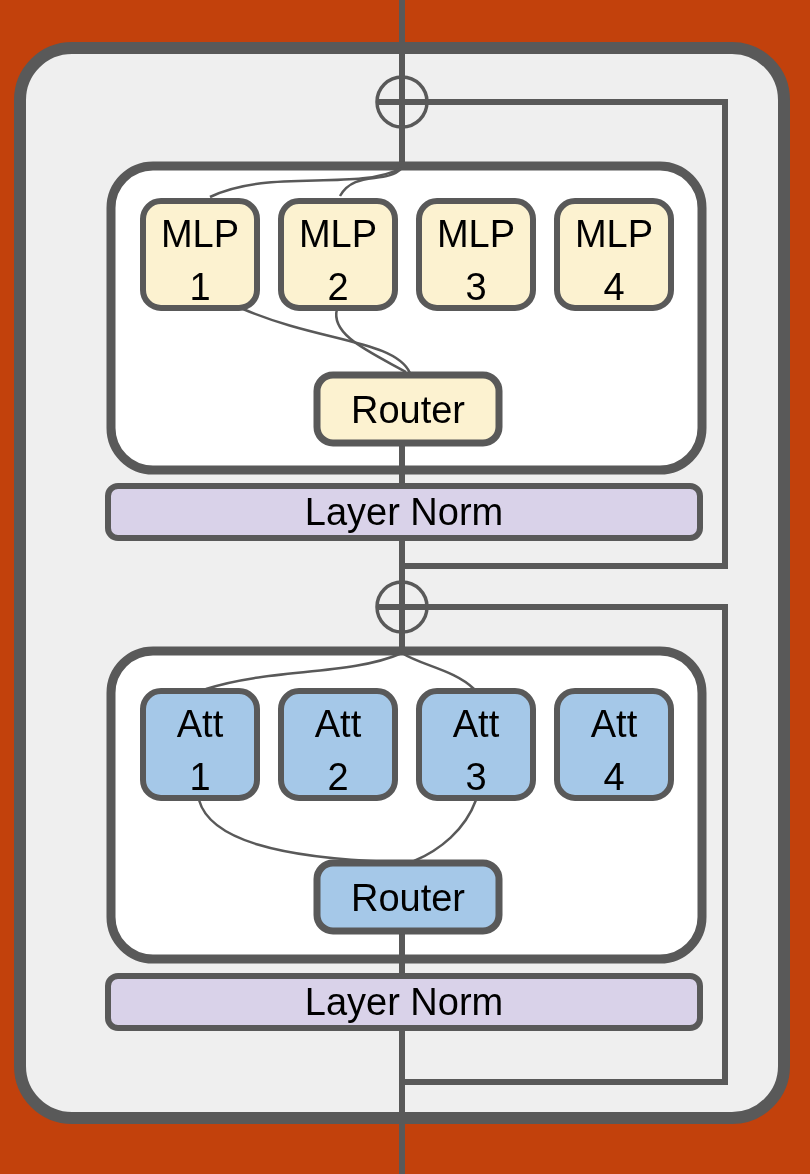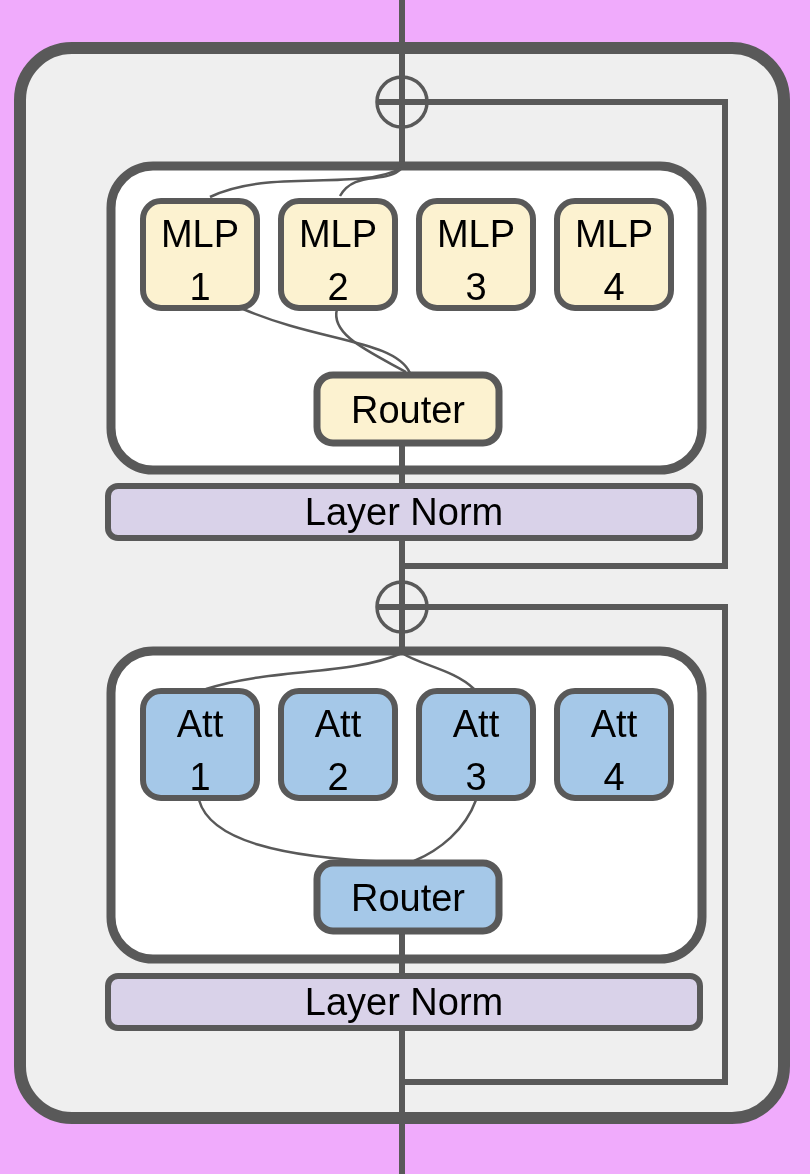--- a/index.html
+++ b/index.html
@@ -1,20 +1,20 @@
 <!DOCTYPE html>
 <html style="--line: #595959; --block-fill: #efefef; --container-fill: #ffffff; --mlp-fill: #fcf2d0; --attention-fill: #a5c8e8; --layer-norm-fill: #d9d2e9; --text: #000000;"><head>
 <meta charset="utf-8">
 <style>
   html, body { margin: 0; padding: 0; background: #ffffff; }
   .stage {
     position: relative;
     width: 810px;
     height: 1174px;
-    background: #f0abfc;
+    background: #c2410c;
     font-family: "Liberation Sans", sans-serif;
   }
   svg { display: block; }
 
   .outer-block  { fill: var(--block-fill); stroke: var(--line); stroke-width: 12; }
   .container    { fill: var(--container-fill); stroke: var(--line); stroke-width: 9; }
   .flow         { fill: none; stroke: var(--line); stroke-width: 6; stroke-linejoin: miter; }
   .thin         { fill: none; stroke: var(--line); stroke-width: 2.5; }
   .addsym       { fill: none; stroke: var(--line); stroke-width: 3.5; }
   .expert-mlp   { fill: var(--mlp-fill); stroke: var(--line); stroke-width: 6; }

